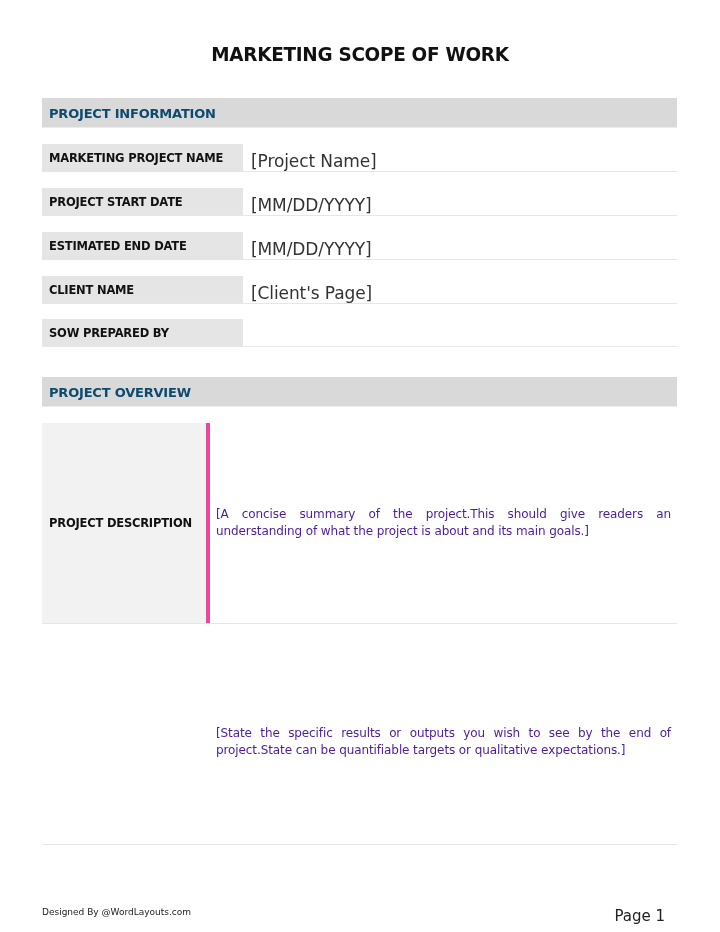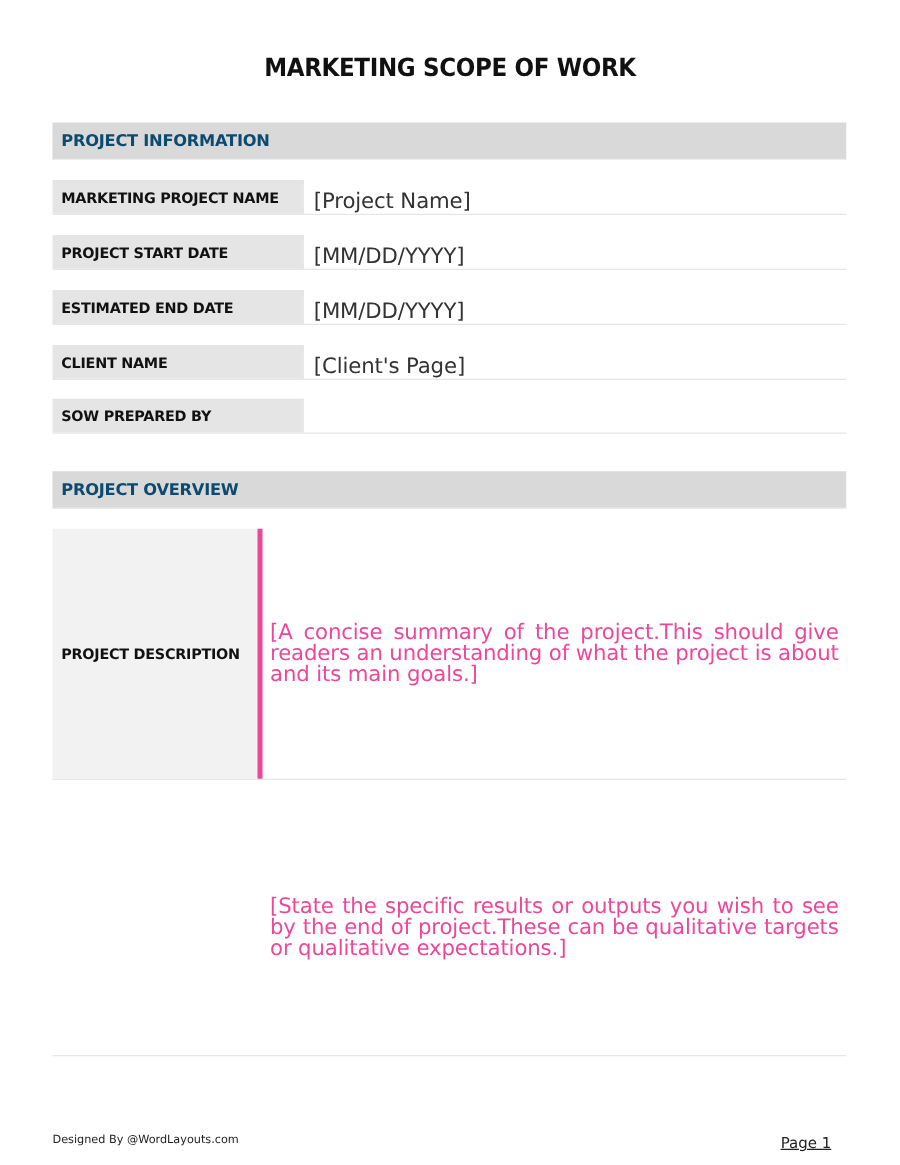--- a/index.html
+++ b/index.html
@@ -22,24 +22,24 @@
            white-space: nowrap; letter-spacing: -0.1px; }
   .overview-row { position: absolute; left: 42px; width: 635px;
            border-bottom: 1px solid #e6e6e6; box-sizing: border-box; }
   .ov-label { position: absolute; left: 0; top: 0; bottom: 0; width: 168px;
            background: #f2f2f2; border-right: 4px solid #ec4899; box-sizing: border-box;
            display: flex; align-items: center; }
   .ov-label span { padding-left: 7px; font-weight: bold; font-size: 11.5px; color: #111;
            letter-spacing: -0.2px; white-space: nowrap; }
   .ov-text { position: absolute; left: 174px; right: 6px; top: 0; bottom: 0;
            display: flex; align-items: center; }
-  .ov-text span { font-size: 17px; color: #ec4899; line-height: 17px; text-align: justify;
+  .ov-text span { font-size: 12px; color: #4c1d95; line-height: 17px; text-align: justify;
            text-align-last: left; letter-spacing: -0.1px; }
   .footer-left { position: absolute; left: 42px; top: 907px; font-size: 9px; color: #222; }
-  .footer-right { position: absolute; right: 55px; top: 907px; font-size: 12px; color: #222; text-decoration: underline; }
+  .footer-right { position: absolute; right: 55px; top: 907px; font-size: 15px; color: #222; }
 </style>
 </head>
 <body>
 
 <div class="title">MARKETING SCOPE OF WORK</div>
 
 <div class="section-header" style="top:98px;">
   <span>PROJECT INFORMATION</span>
 </div>
 
@@ -85,18 +85,18 @@
   <div class="ov-label">
     <span>PROJECT DESCRIPTION</span>
   </div>
   <div class="ov-text">
     <span>[A concise summary of the project.This should give readers an understanding of what the project is about and its main goals.]</span>
   </div>
 </div>
 
 <div class="overview-row" style="top:640px; height:205px;">
   <div class="ov-text">
-    <span>[State the specific results or outputs you wish to see by the end of project.These can be qualitative targets or qualitative expectations.]</span>
+    <span>[State the specific results or outputs you wish to see by the end of project.State can be quantifiable targets or qualitative expectations.]</span>
   </div>
 </div>
 
 <div class="footer-left">Designed By @WordLayouts.com</div>
 <div class="footer-right">Page 1</div>
 
 </body></html>

